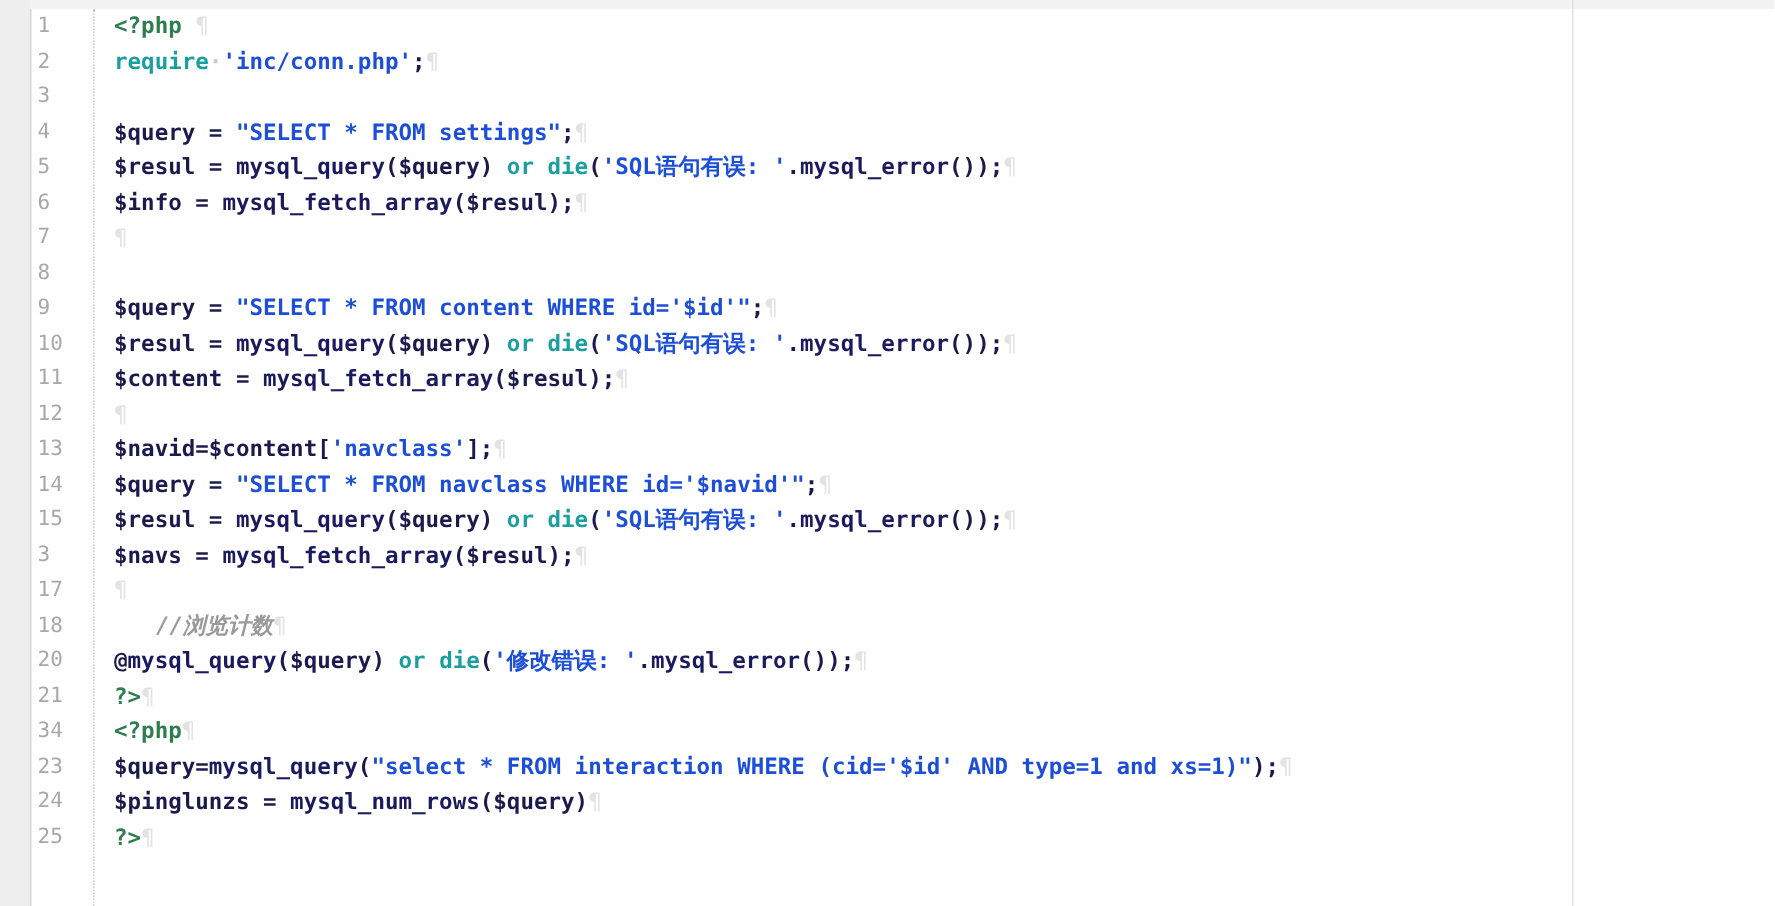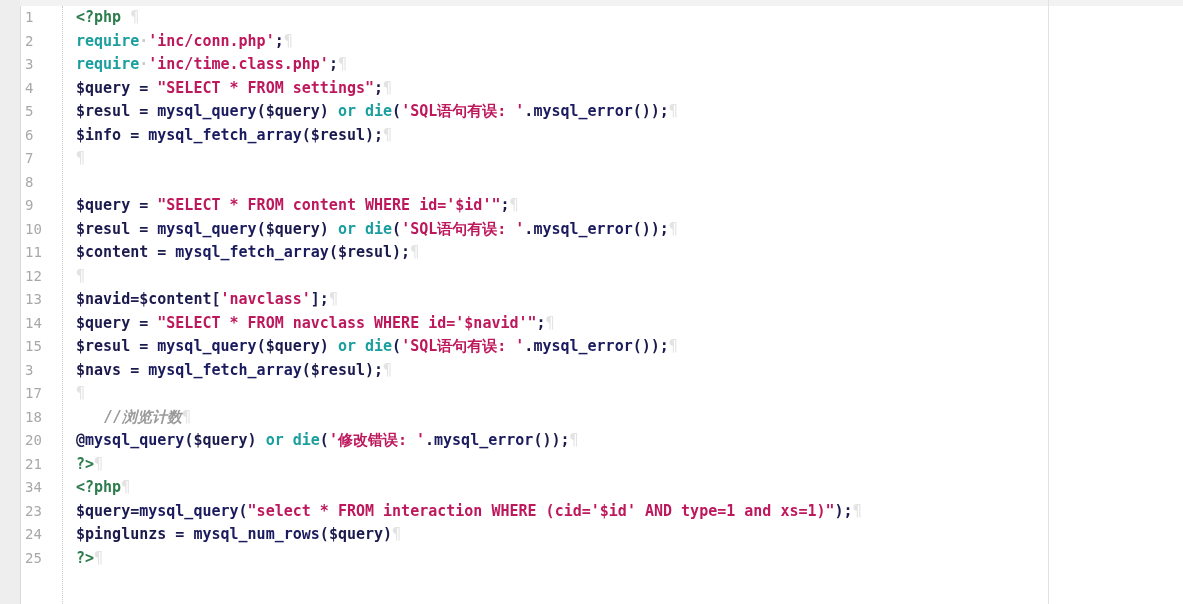--- a/index.html
+++ b/index.html
@@ -62,21 +62,21 @@
   .line.hl .ln{ color:#888888; }
   
   .sel{
     background:#1a73d4;color:#ffffff;
   }
   .sel .kw,.sel .str,.sel .var,.sel .fn,.sel .op,.sel .pilcrow{color:#ffffff;}
 
   
   .tag{color:#2e7d4f;}             
   .kw{color:#1a9e9e;}              
-  .str{color:#be185d;}             
+  .str{color:#1d4ed8;}             
   .var{color:#1a1a4d;}             
   .fn{color:#1a1a5e;}              
   .op{color:#1a1a4d;}
   .cm{color:#9a9a9a;font-style:italic;font-weight:bold;margin-left:28px;}
   .pilcrow{color:#e3e3e3;font-weight:normal;}
   .dot{color:#c9c9c9;}
 </style>
 </head>
 <body>
 
@@ -95,21 +95,20 @@
       <span class="code"><span class="tag">&lt;?php</span> <span class="pilcrow">¶</span></span>
     </div>
 
     <div class="line">
       <span class="ln">2</span>
       <span class="code"><span class="kw">require</span><span class="dot">·</span><span class="str">'inc/conn.php'</span><span class="op">;</span><span class="pilcrow">¶</span></span>
     </div>
 
     <div class="line">
       <span class="ln">3</span>
-      <span class="code"><span class="kw">require</span><span class="dot">·</span><span class="str">'inc/time.class.php'</span><span class="op">;</span><span class="pilcrow">¶</span></span>
     </div>
 
     <div class="line">
       <span class="ln">4</span>
       <span class="code"><span class="var">$query</span> <span class="op">=</span> <span class="str">"SELECT * FROM settings"</span><span class="op">;</span><span class="pilcrow">¶</span></span>
     </div>
 
     <div class="line">
       <span class="ln">5</span>
       <span class="code"><span class="var">$resul</span> <span class="op">=</span> <span class="fn">mysql_query</span><span class="op">(</span><span class="var">$query</span><span class="op">)</span> <span class="kw">or</span> <span class="kw">die</span><span class="op">(</span><span class="str">'SQL语句有误: '</span><span class="op">.</span><span class="fn">mysql_error</span><span class="op">());</span><span class="pilcrow">¶</span></span>

